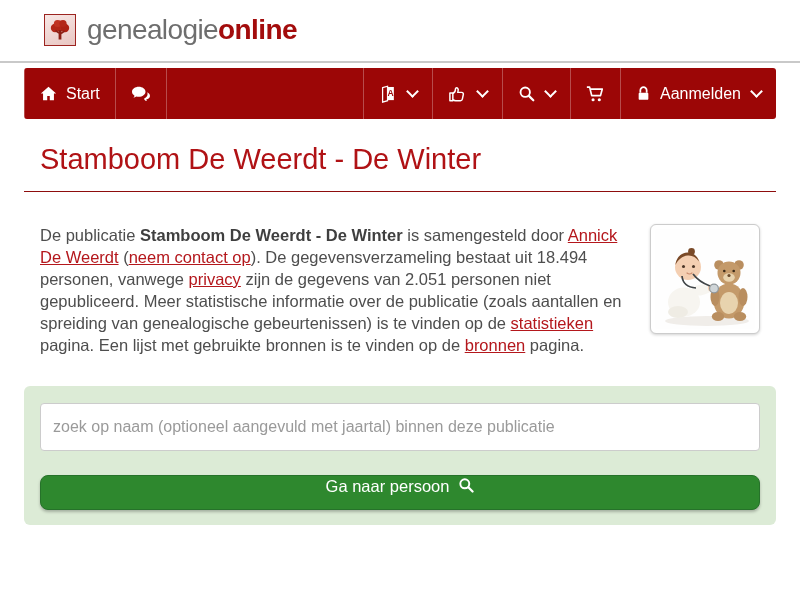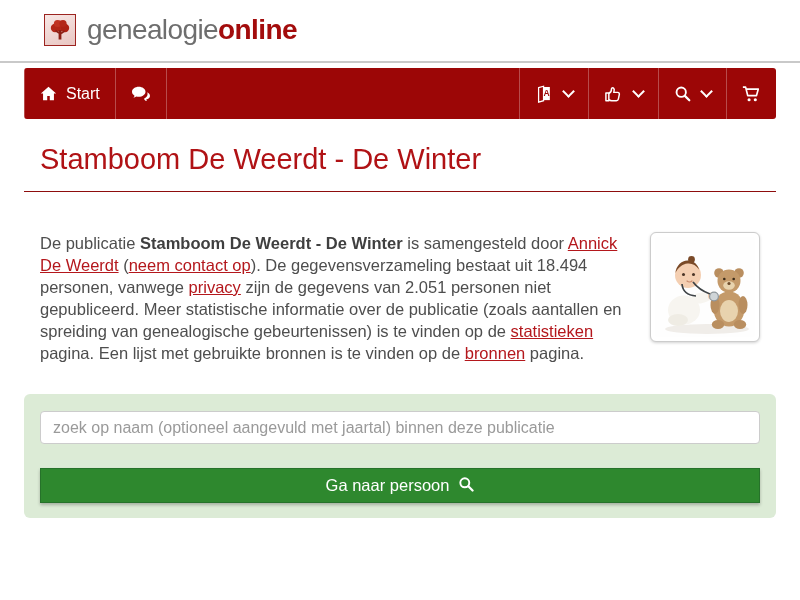--- a/index.html
+++ b/index.html
@@ -21,34 +21,34 @@
     border-left:1px solid rgba(255,255,255,.28); cursor:pointer; color:#fff; text-decoration:none; white-space:nowrap; }
   .left-end { border-right:1px solid rgba(255,255,255,.28); }
   .nav-spacer { flex:1; }
   .caret { width:7px; height:7px; border-right:2px solid #fff; border-bottom:2px solid #fff;
     transform:rotate(45deg); margin-top:-5px; margin-left:2px; }
   .nav svg { display:block; }
   
   .main { margin:0 40px; }
   .page-title { margin:24px 0 0; font-size:29px; font-weight:400; color:#b01215; }
   .divider { margin:15px -16px 0; border:none; border-top:1px solid #8e0d0d; height:0; }
-  .intro-wrap { margin-top:40px; }
+  .intro-wrap { margin-top:32px; }
   .photo { float:right; width:100px; height:100px; margin:0 0 10px 26px; padding:4px;
     background:#fff; border:1px solid #ccc; border-radius:6px; box-shadow:0 1px 3px rgba(0,0,0,.18); }
   .photo svg { display:block; border-radius:3px; }
   .intro { margin:0; font-size:16.5px; line-height:22px; color:#4e4e4e; max-width:590px; }
   .intro a { color:#b4171c; text-decoration:underline; cursor:pointer; }
   .intro b { color:#3f3f3f; }
   
   .search-panel { clear:both; margin:30px -16px 0; padding:17px 16px 15px; background:#dcebd6; border-radius:6px; }
-  .search-input { width:100%; box-sizing:border-box; height:33px; border:1px solid #ccc; border-radius:4px;
+  .search-input { width:100%; box-sizing:border-box; height:48px; border:1px solid #ccc; border-radius:4px;
     padding:0 12px; font-size:16px; font-family:inherit; color:#000000; background:#fff; }
   .search-input::placeholder { color:#9a9a9a; }
   .go-button { margin-top:24px; width:100%; height:35px; background:#2e882e; border:1px solid #26722a;
-    border-radius:0; color:#fff; font-size:16.5px; font-family:inherit; display:flex; align-items:center;
+    border-radius:8px; color:#fff; font-size:16.5px; font-family:inherit; display:flex; align-items:flex-start;
     justify-content:center; gap:9px; cursor:pointer; box-shadow:0 2px 3px rgba(0,0,0,.25); }
 </style>
 </head>
 <body>
 
 <header class="header">
   <a class="brand">
     <span class="logo-box">
       <svg width="26" height="26" viewBox="0 0 26 26">
         <circle cx="13" cy="9" r="5.6" fill="#b32718"></circle>
@@ -113,20 +113,30 @@
   </a>
   <a class="nav-item">
     <span>
       <svg width="19" height="18" viewBox="0 0 22 20">
         <path d="M1 2h3.2l2.4 9.8h10.2l2-7.4H5.2" fill="none" stroke="#fff" stroke-width="1.9" stroke-linejoin="round"></path>
         <circle cx="8.2" cy="16.6" r="1.8" fill="#fff"></circle>
         <circle cx="15.4" cy="16.6" r="1.8" fill="#fff"></circle>
       </svg>
     </span>
   </a>
+  <a class="nav-item">
+    <span>
+      <svg width="15" height="17" viewBox="0 0 18 20">
+        <path d="M5.2 9.2V6.2a3.8 3.8 0 0 1 7.6 0v3" fill="none" stroke="#fff" stroke-width="2.1"></path>
+        <rect x="3.2" y="9" width="11.6" height="8.6" rx="1.4" fill="#fff"></rect>
+      </svg>
+    </span>
+    <span>Aanmelden</span>
+    <span class="caret"></span>
+  </a>
 </nav>
 
 <main class="main">
   <h1 class="page-title">Stamboom De Weerdt - De Winter</h1>
   <hr class="divider">
 
   <div class="intro-wrap">
     <figure class="photo">
       <svg width="100" height="100" viewBox="0 0 100 100">
         <rect width="100" height="100" fill="#fefefe"></rect>

